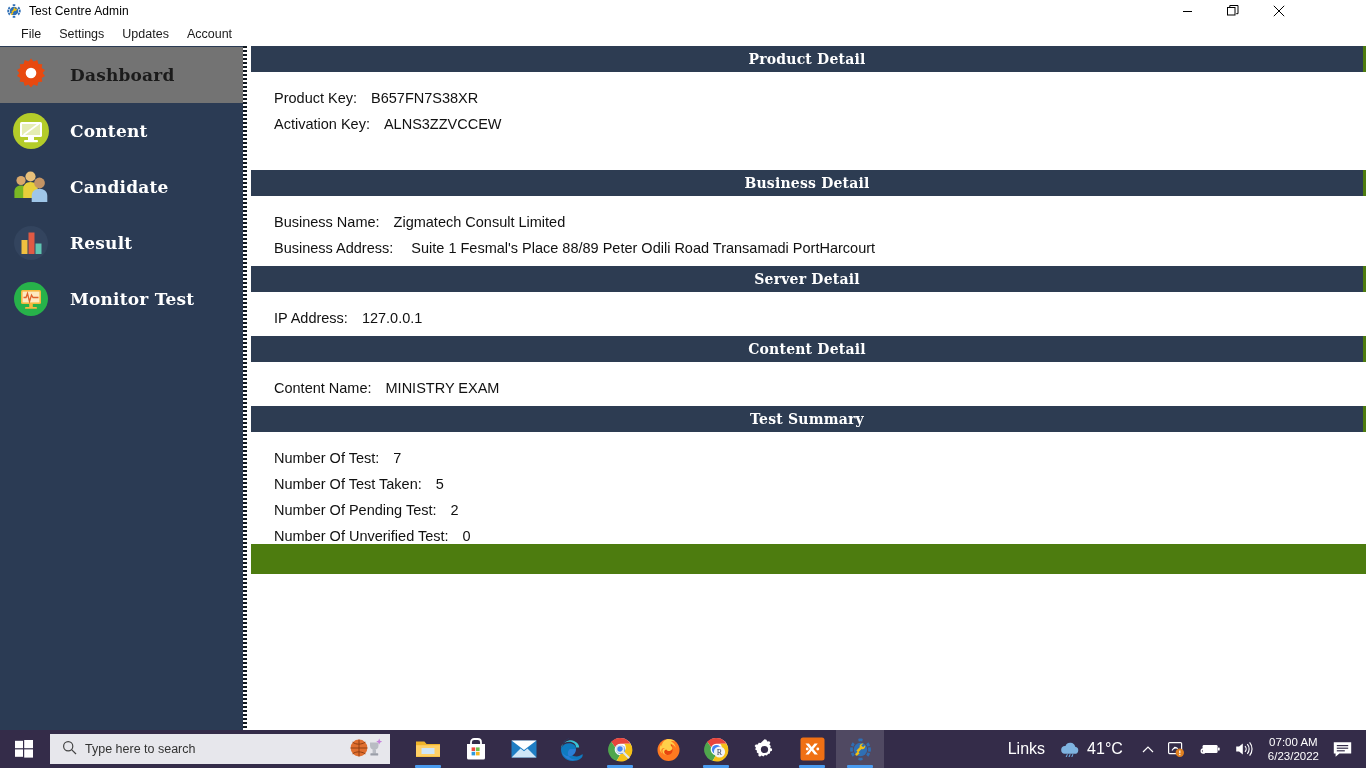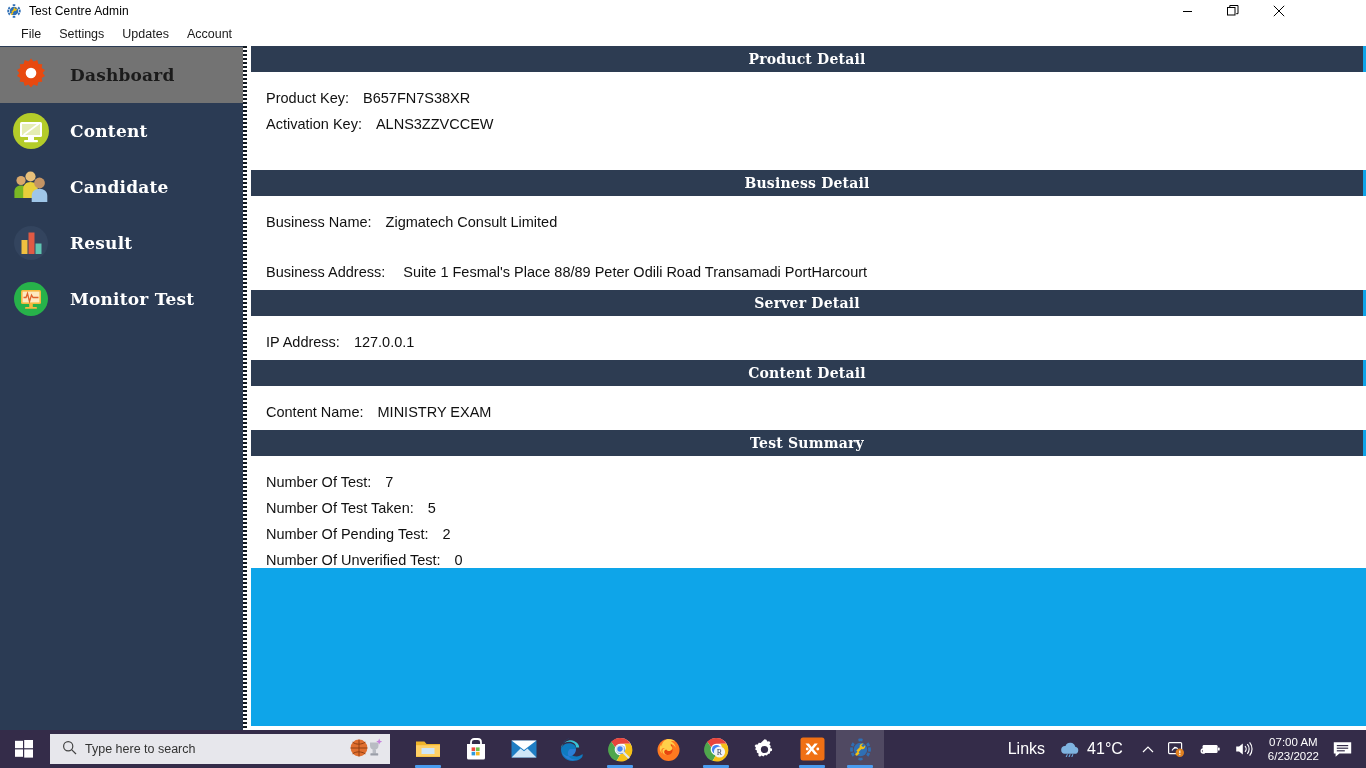--- a/index.html
+++ b/index.html
@@ -74,41 +74,41 @@
   .nav-item.active .nav-label { color: #1b1b1b; }
   .nav-icon {
     width: 42px; height: 42px; flex: 0 0 auto; position: relative;
     display: flex; align-items: center; justify-content: center;
   }
   .nav-icon svg { display: block; }
 
   
   .main {
     position: absolute; left: 251px; top: 46px;
-    width: 1115px; height: 680px; background: #0ea5e9;
+    width: 1115px; height: 528px; background: #4d7c0f;
     overflow: hidden;
   }
   .sec-header {
     height: 26px; background: #2d3c52; color: #ffffff;
     display: flex; align-items: center; justify-content: center;
     font-family: "DejaVu Serif", "Liberation Serif", serif;
     font-size: 14px; font-weight: bold; letter-spacing: 0.2px;
     margin-right: 3px;
   }
   .sec-body { background: #ffffff; }
   .field-row {
     display: flex; align-items: baseline;
     font-size: 14.5px; color: #111111;
     padding-left: 15px;
   }
-  .field-label { white-space: nowrap; }
+  .field-label { white-space: nowrap; margin-left: 8px; }
   .field-value { white-space: nowrap; }
   .pad10 { padding-top: 10px; }
   .gap-md { margin-left: 14px; }
-  .gap-lg { margin-left: 18px; margin-top: 24px; }
+  .gap-lg { margin-left: 18px; }
   .spacer-18 { height: 18px; }
   .spacer-10 { height: 10px; }
 
   
   .taskbar {
     position: absolute; left: 0; bottom: 0; width: 1366px; height: 38px;
     background: #342c49;
     display: flex; align-items: center;
   }
   .start-btn {

